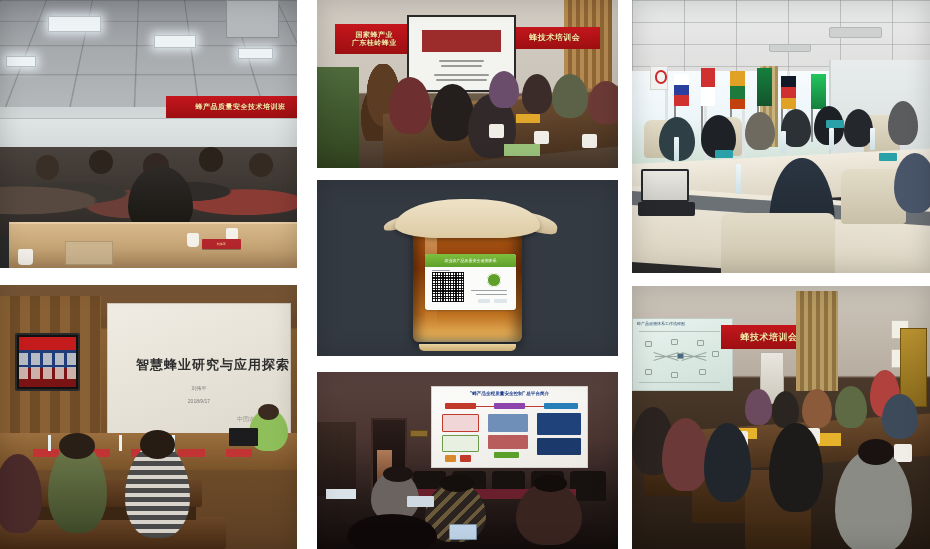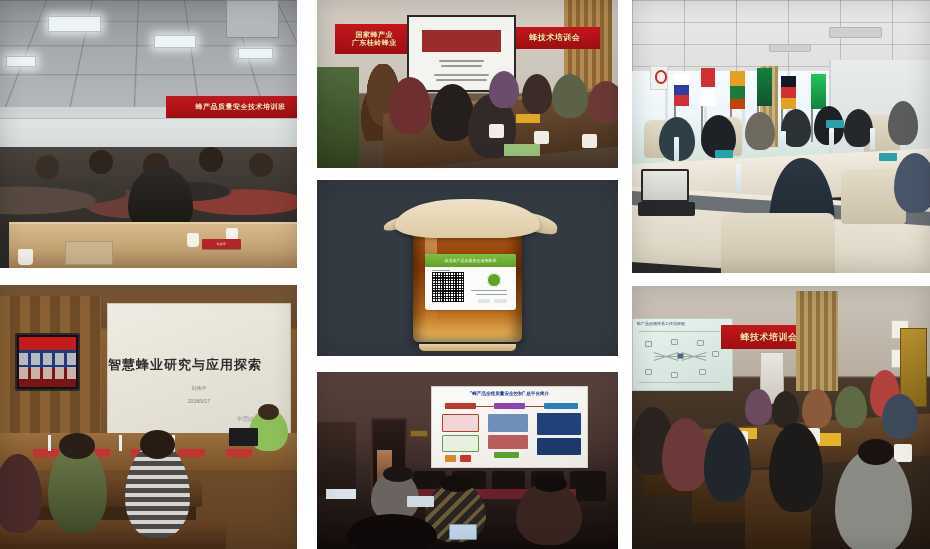--- a/index.html
+++ b/index.html
@@ -259,21 +259,21 @@
     position:absolute; left:0; top:4%; width:34%; height:66%;
     background: repeating-linear-gradient(90deg,#8a6134 0 10px,#6f4c26 10px 20px);
   }
   #p5 .projscreen {
     position:absolute; left:36%; top:7%; width:62%; height:50%;
     background: linear-gradient(160deg,#f0ece3,#ded9cd);
     border:1px solid #cfc9bb;
   }
   #p5 .slidetitle {
     position:absolute; left:0; top:40%; width:100%;
-    text-align:left; color:#2e2e2e; font-weight:bold;
+    text-align:right; color:#2e2e2e; font-weight:bold;
     font-size:13px; letter-spacing:1px; white-space:nowrap;
   }
   #p5 .slidesub {
     position:absolute; left:0; width:100%; text-align:center;
     color:#7a7a78; font-size:5px; white-space:nowrap;
   }
   #p5 .slidelogo {
     position:absolute; right:6%; bottom:8%; color:#9b9b98; font-size:6px;
     white-space:nowrap;
   }

